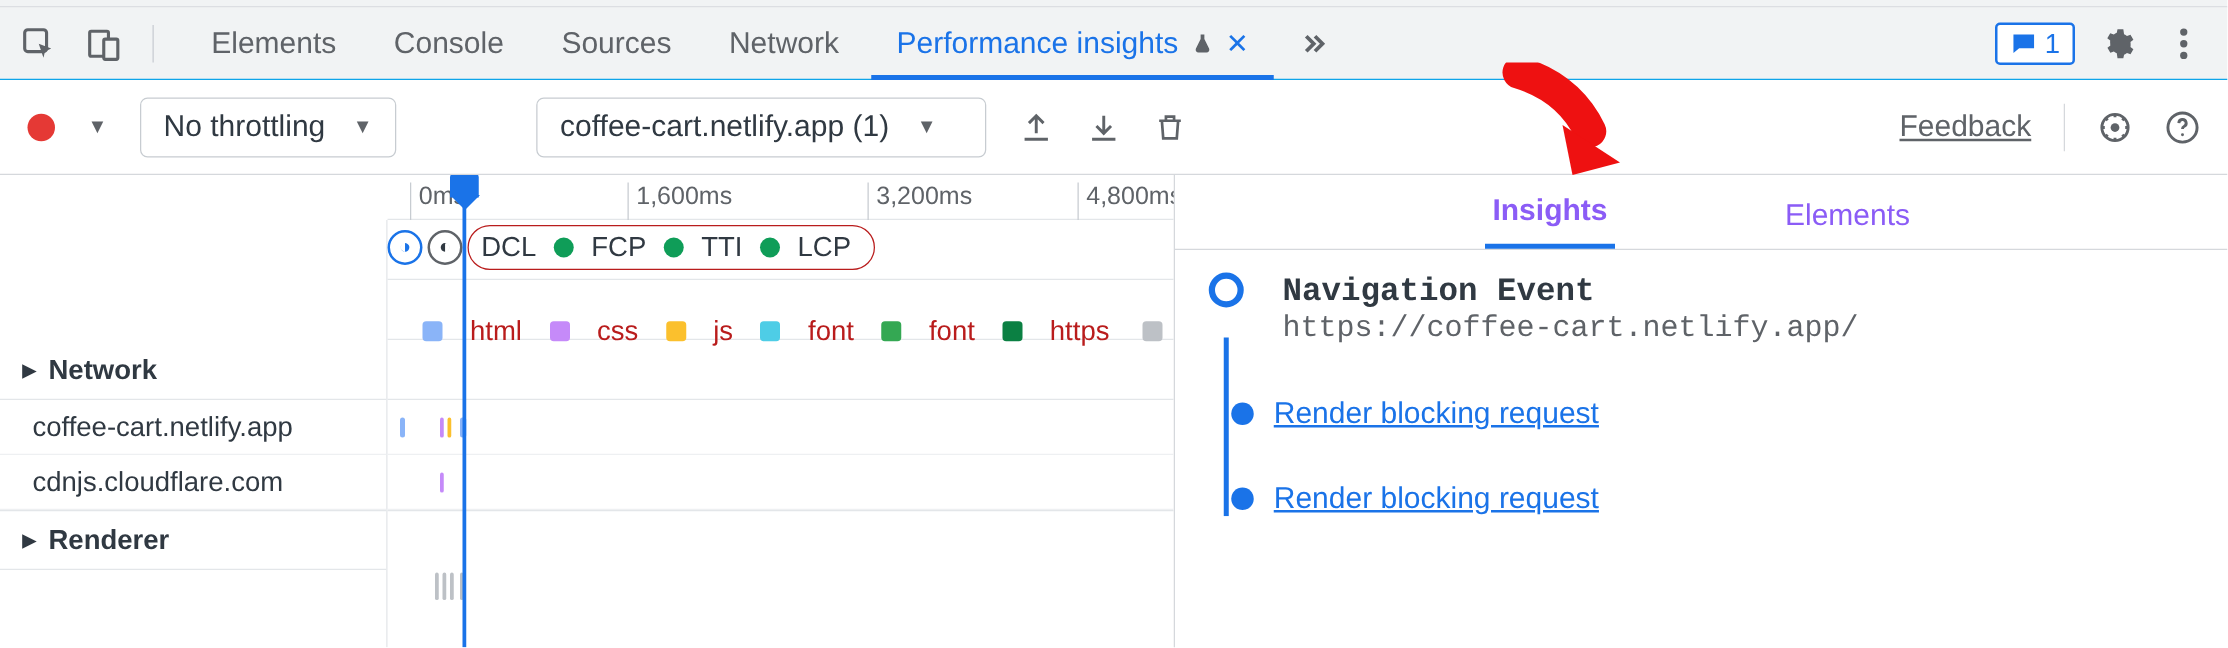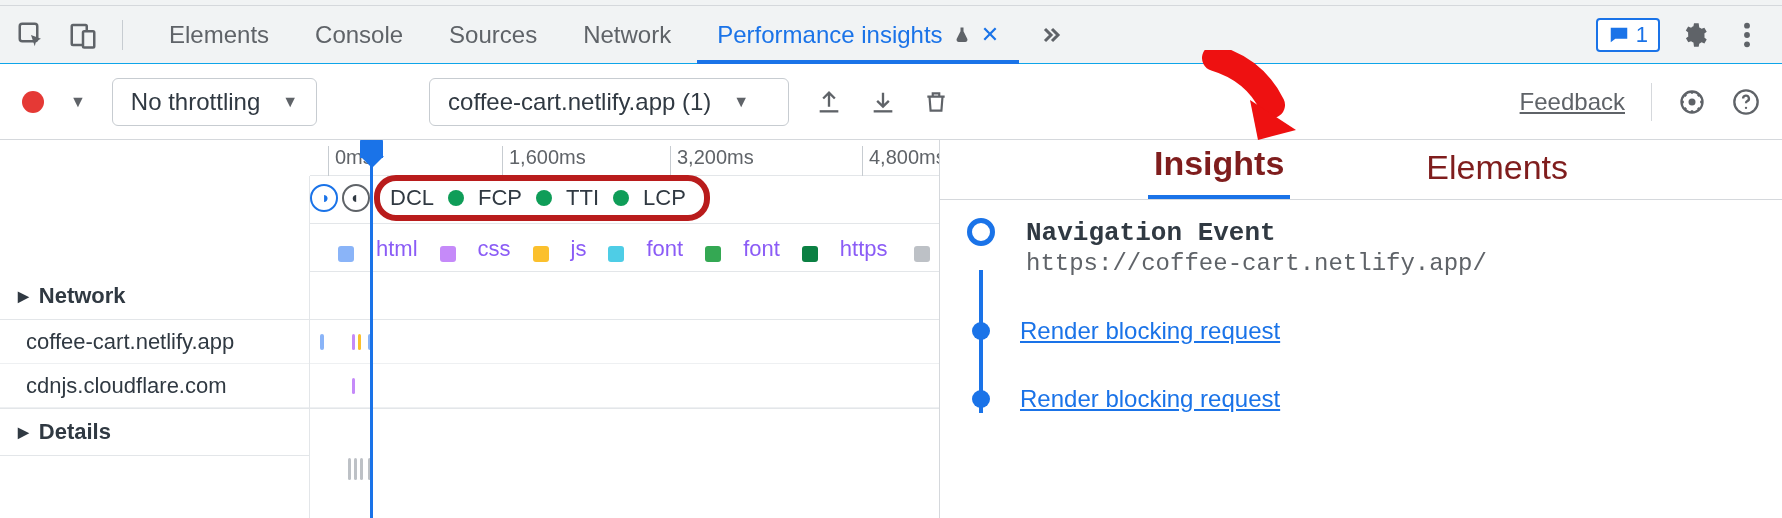--- a/index.html
+++ b/index.html
@@ -92,29 +92,29 @@
     height:40px; z-index:2;
   }
   .circle-badge {
     width:28px; height:28px; border:2px solid #5f6368; border-radius:50%;
     display:flex; align-items:center; justify-content:center;
     background:#fff; font-size:16px; color:#303942; margin-right:4px;
   }
   .circle-badge.blue { border-color:#1a73e8; color:#1a73e8; }
   .pill {
     display:flex; align-items:center; gap:14px;
-    border:6px solid #b91c1c; border-radius:22px; background:#fff;
+    border:1px solid #b91c1c; border-radius:22px; background:#fff;
     padding:4px 18px 4px 10px; font-size:22px; color:#303942;
   }
   .dot { width:16px; height:16px; border-radius:50%; }
 
   
   .legend-row {
-    position:absolute; left:338px; top:96px; display:flex; align-items:flex-end;
-    gap:22px; font-size:22px; color:#8b5cf6;
+    position:absolute; left:338px; top:112px; display:flex; align-items:center;
+    gap:22px; font-size:22px; color:#b91c1c;
   }
   .legend-row::after{
     content:""; width:16px;height:16px;border-radius:3px;background:#bdc1c6;margin-left:4px;
   }
   .sw { width:16px; height:16px; border-radius:3px; }
 
   
   .section-head {
     height:48px; display:flex; align-items:center; gap:10px;
     font-size:22px; font-weight:600; padding:0 18px;
@@ -129,31 +129,31 @@
 
   
   .net-head-offset { height:96px; } 
   .track-row { height:44px; position:relative; border-bottom:1px solid #eef0f2; }
   .bar { position:absolute; top:14px; height:16px; border-radius:2px; }
 
   
   .side-tabs {
     display:flex; align-items:flex-end; justify-content:center;
     gap:130px; height:60px; border-bottom:1px solid #d5d8dc;
-    font-size:34px; color:#7f1d1d;
+    font-size:24px; color:#8b5cf6;
   }
   .side-tab { padding:0 6px 12px; cursor:pointer; }
   .side-tab.active { font-weight:700; border-bottom:4px solid #1a73e8; }
   .insights-body { padding:18px 0 0 24px; font-size:24px; overflow:hidden; }
   .ev-row { display:flex; align-items:flex-start; gap:28px; margin-bottom:6px;font-family:Liberation Mono, monospace;}
   .ev-marker { flex:0 0 34px; display:flex; flex-direction:column; align-items:center;}
   .ev-marker .big { width:28px; height:28px; border:5px solid #1a73e8; border-radius:50%; background:#fff; }
   .ev-content .title { font-weight:700; font-size:26px; }
   .ev-content .url { color:#5f6368; font-size:24px; margin-top:2px;}
-  .sub-row { display:flex; align-items:center; gap:30px; margin:40px 0 0; }
+  .sub-row { display:flex; align-items:center; gap:16px; margin:40px 13px 0; }
   .sub-row .small { width:18px; height:18px; background:#1a73e8; border-radius:50%; margin-left:8px; position:relative;}
   .sub-row a { color:#1a73e8; text-decoration:underline; cursor:pointer; }
   .timeline-vert { position:absolute; left:39px; top:70px; bottom:0; width:4px; background:#1a73e8; }
 
   svg { display:block; }
 </style>
 </head>
 <body>
 
 <div class="wrap">
@@ -296,30 +296,30 @@
             <span>Network</span>
         </div>
         <div class="host-row">
             <span>coffee-cart.netlify.app</span>
           </div>
         <div class="host-row">
             <span>cdnjs.cloudflare.com</span>
           </div>
         <div class="section-head" style="border-top:1px solid #e3e6e9">
           <span class="tri">▶</span>
-            <span>Details</span>
+            <span>Renderer</span>
         </div>
       </div>
 
       <div class="track-area">
 
         <div class="ruler">
           <span class="tick" style="left:18px">0ms</span>
           <span class="tick" style="left:192px">1,600ms</span>
-          <span class="tick" style="left:360px">3,200ms</span>
+          <span class="tick" style="left:384px">3,200ms</span>
           <span class="tick" style="left:552px">4,800ms</span>
         </div>
 
         <div style="height:48px; border-bottom:1px solid #e3e6e9;"></div>
         <div style="height:48px; border-bottom:1px solid #e3e6e9;"></div>
 
         <div style="height:48px; border-bottom:1px solid #e3e6e9;"></div>
 
         <div class="track-row">
           <div class="bar" style="left:10px; width:4px; background:#8ab4f8;"></div>

